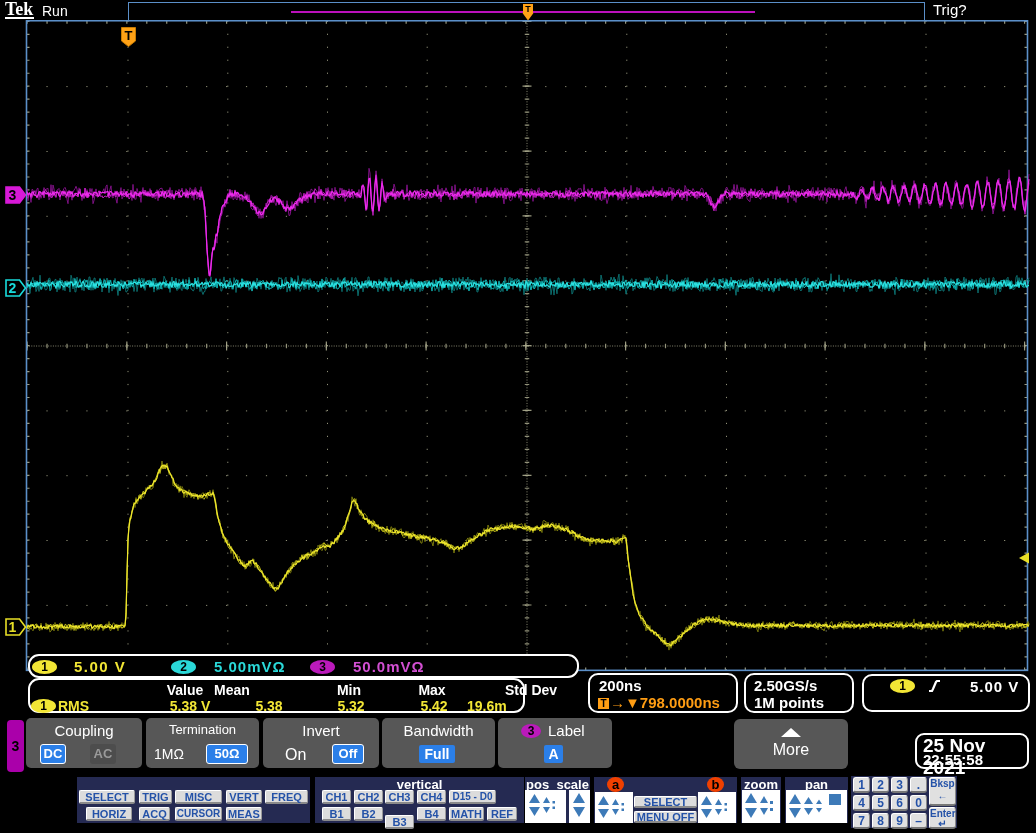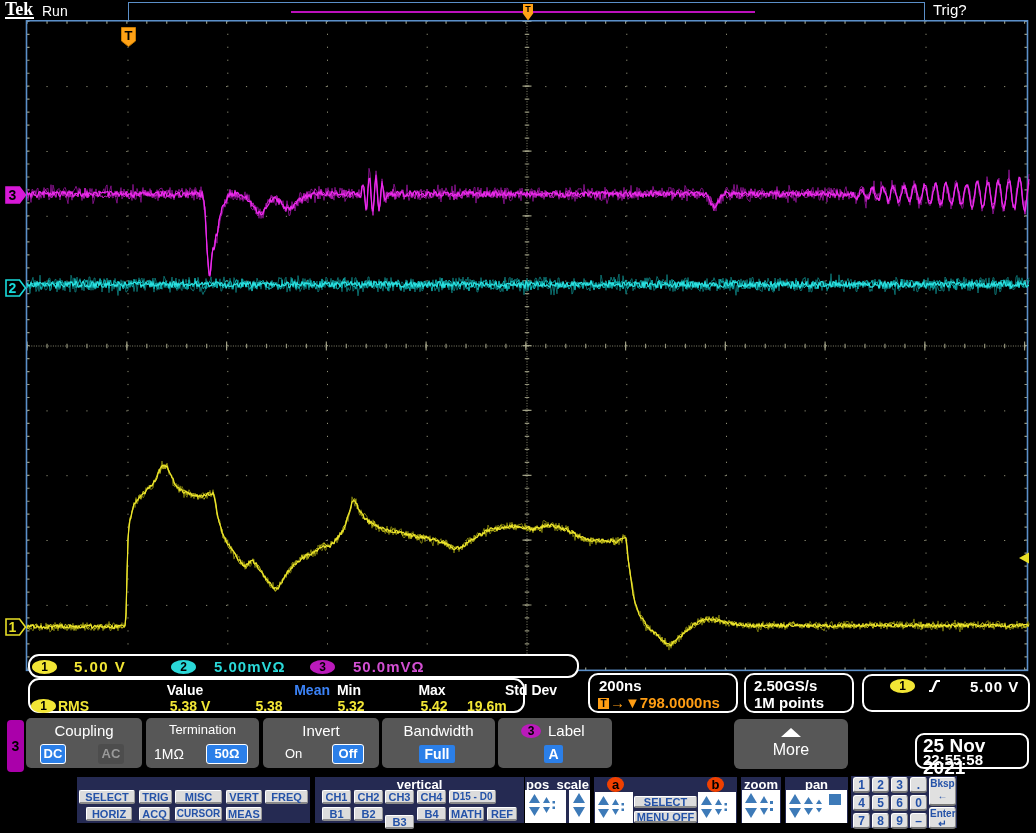--- a/index.html
+++ b/index.html
@@ -84,21 +84,21 @@
  <div class="ell" style="left:2px;top:4px;width:25px;height:14px;background:#f2e635;font-size:12px;line-height:14px">1</div>
  <div class="abs" style="left:44px;top:2px;color:#f2e635;font-size:15px;font-weight:bold;letter-spacing:1.5px">5.00 V</div>
  <div class="ell" style="left:141px;top:4px;width:25px;height:14px;background:#2ad8d8;font-size:12px;line-height:14px">2</div>
  <div class="abs" style="left:184px;top:2px;color:#2ad8d8;font-size:15px;font-weight:bold;letter-spacing:1px">5.00mVΩ</div>
  <div class="ell" style="left:280px;top:4px;width:25px;height:14px;background:#bb1abb;font-size:12px;line-height:14px">3</div>
  <div class="abs" style="left:323px;top:2px;color:#d24fd2;font-size:15px;font-weight:bold;letter-spacing:1px">50.0mVΩ</div>
 </div>
 
 <div class="wbox" style="left:28px;top:678px;width:497px;height:35px;font-size:14px">
  <div class="abs" style="left:97px;top:2px;width:116px;text-align:center;color:#fff;font-weight:bold">Value</div>
- <div class="abs" style="left:184px;top:2px;width:116px;text-align:right;color:#3b82f6;font-weight:bold">Mean</div>
+ <div class="abs" style="left:184px;top:2px;width:116px;text-align:left;color:#ffffff;font-weight:bold">Mean</div>
  <div class="abs" style="left:261px;top:2px;width:116px;text-align:center;color:#fff;font-weight:bold">Min</div>
  <div class="abs" style="left:344px;top:2px;width:116px;text-align:center;color:#fff;font-weight:bold">Max</div>
  <div class="abs" style="left:443px;top:2px;width:116px;text-align:center;color:#fff;font-weight:bold">Std Dev</div>
  <div class="ell" style="left:1px;top:19px;width:25px;height:14px;background:#f2e635;font-size:12px;line-height:14px">1</div>
  <div class="abs" style="left:28px;top:18px;color:#f2e635;font-weight:bold">RMS</div>
  <div class="abs" style="left:102px;top:18px;width:116px;text-align:center;color:#f2e635;font-weight:bold">5.38 V</div>
  <div class="abs" style="left:181px;top:18px;width:116px;text-align:center;color:#f2e635;font-weight:bold">5.38</div>
  <div class="abs" style="left:263px;top:18px;width:116px;text-align:center;color:#f2e635;font-weight:bold">5.32</div>
  <div class="abs" style="left:346px;top:18px;width:116px;text-align:center;color:#f2e635;font-weight:bold">5.42</div>
  <div class="abs" style="left:437px;top:18px;width:116px;text-align:left;color:#f2e635;font-weight:bold">19.6m</div>
@@ -122,31 +122,31 @@
   <polyline points="1,12 4,12 5,10 8,3 9,2 12,2" fill="none" stroke="#fff" stroke-width="2.2"></polyline>
  </svg>
  <div class="abs" style="left:106px;top:2px;color:#fff;font-size:15px;font-weight:bold;letter-spacing:1px">5.00 V</div>
 </div>
 
 <div class="abs" style="left:7px;top:720px;width:17px;height:52px;background:#aa00aa;border-radius:4px;
  color:#000;font-size:14px;font-weight:bold;text-align:center;line-height:52px">3</div>
 <div class="gbtn" style="left:26px;top:718px;width:116px;height:50px">
  <div class="abs" style="width:100%;text-align:center;top:4px;font-size:15px">Coupling</div>
  <div class="bhl" style="left:14px;top:26px;width:26px;height:20px;border:1px solid #fff;font-size:13px;line-height:18px">DC</div>
- <div class="abs" style="left:72px;top:26px;width:26px;height:20px;background:#4d4d4d;color:#999;
+ <div class="abs" style="left:64px;top:26px;width:26px;height:20px;background:#4d4d4d;color:#999;
   font-weight:bold;font-size:13px;line-height:20px;text-align:center;border-radius:3px">AC</div>
 </div>
 <div class="gbtn" style="left:146px;top:718px;width:113px;height:50px">
  <div class="abs" style="width:100%;text-align:center;top:4px;font-size:13px">Termination</div>
  <div class="abs" style="left:8px;top:28px;font-size:14px">1MΩ</div>
  <div class="bhl" style="left:60px;top:26px;width:42px;height:20px;border:1px solid #fff;font-size:13px;line-height:18px">50Ω</div>
 </div>
 <div class="gbtn" style="left:263px;top:718px;width:116px;height:50px">
  <div class="abs" style="width:100%;text-align:center;top:4px;font-size:15px">Invert</div>
- <div class="abs" style="left:22px;top:28px;font-size:13px">On</div>
+ <div class="abs" style="left:22px;top:28px;font-size:16px">On</div>
  <div class="bhl" style="left:69px;top:26px;width:32px;height:20px;border:1px solid #fff;font-size:13px;line-height:18px">Off</div>
 </div>
 <div class="gbtn" style="left:382px;top:718px;width:113px;height:50px">
  <div class="abs" style="width:100%;text-align:center;top:4px;font-size:15px">Bandwidth</div>
  <div class="bhl" style="left:37px;top:27px;width:36px;height:18px;font-size:14px;line-height:18px;border-radius:2px">Full</div>
 </div>
 <div class="gbtn" style="left:498px;top:718px;width:114px;height:50px">
  <div class="ell" style="left:23px;top:6px;width:20px;height:14px;background:#bb1abb;font-size:12px;line-height:14px">3</div>
  <div class="abs" style="left:50px;top:4px;font-size:15px">Label</div>
  <div class="bhl" style="left:46px;top:27px;width:19px;height:18px;font-size:14px;line-height:18px;border-radius:2px">A</div>

